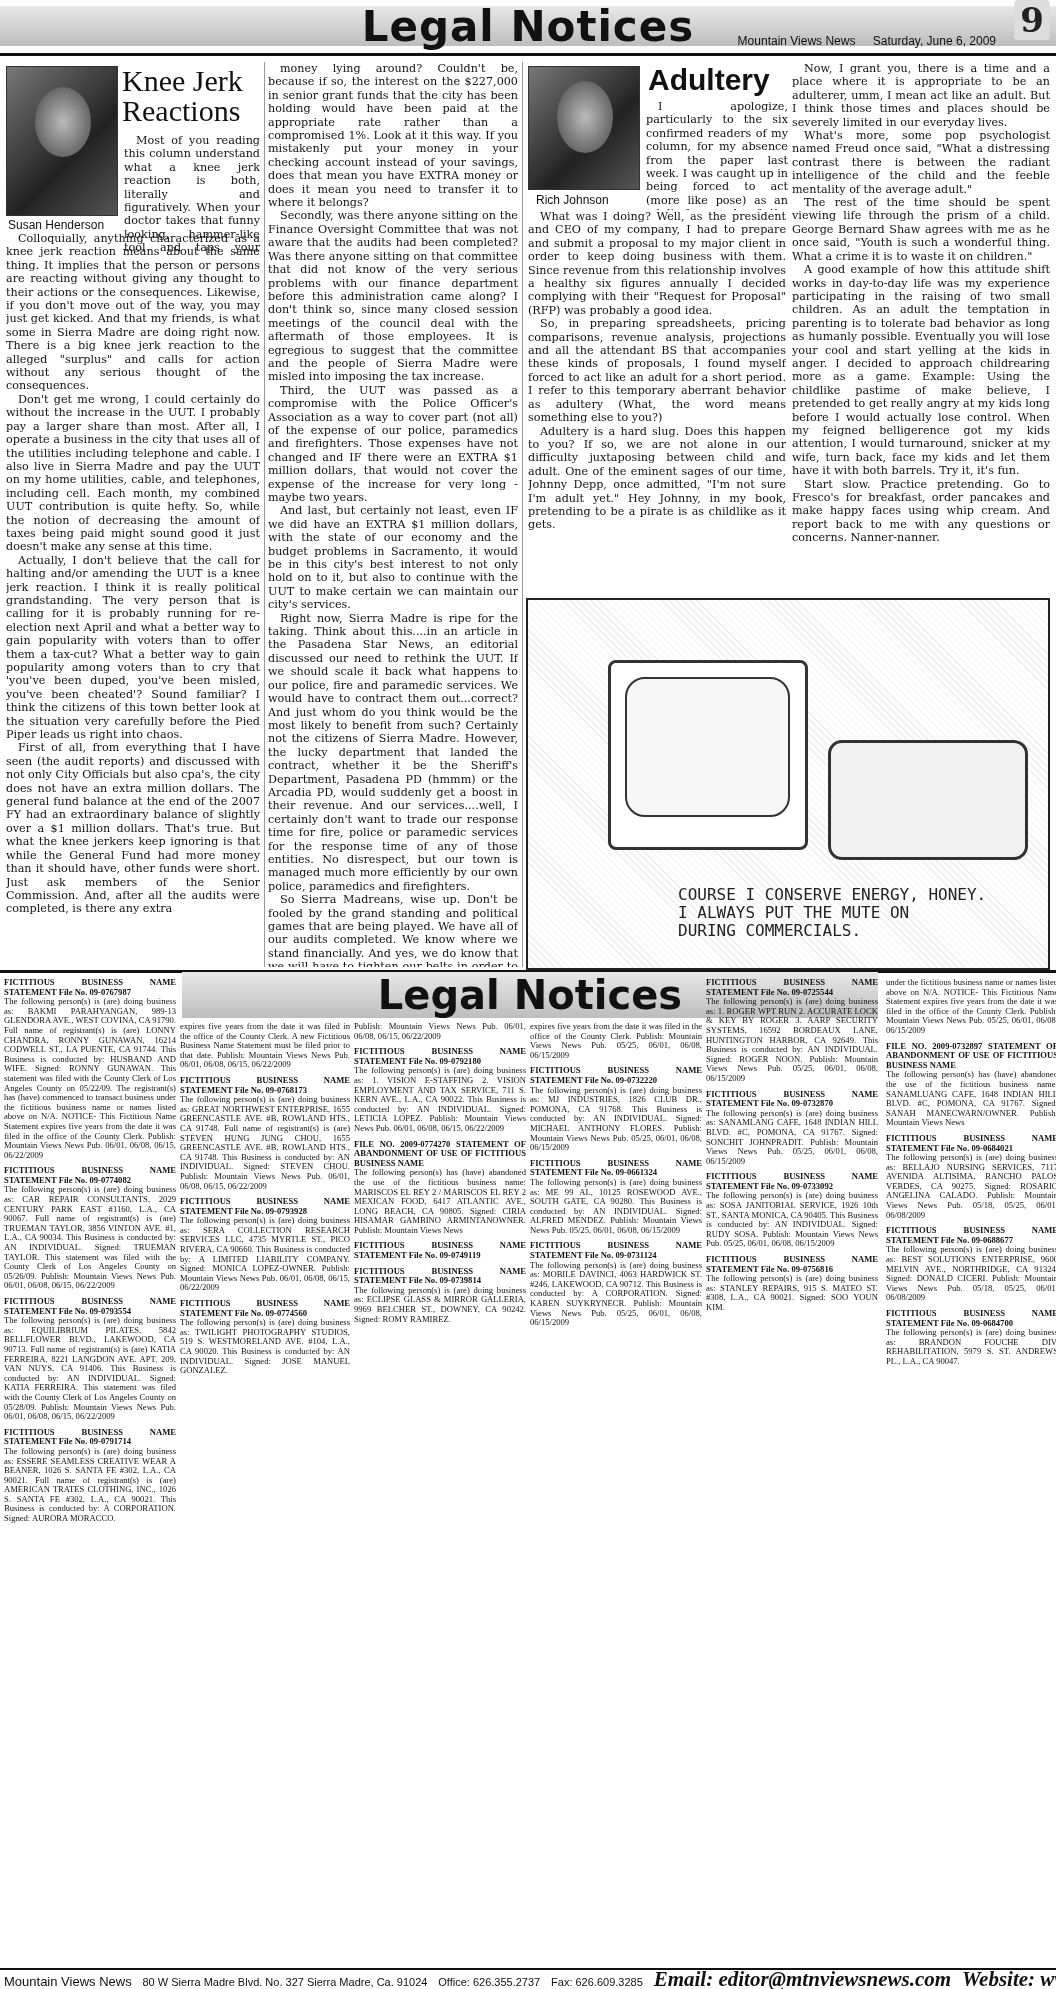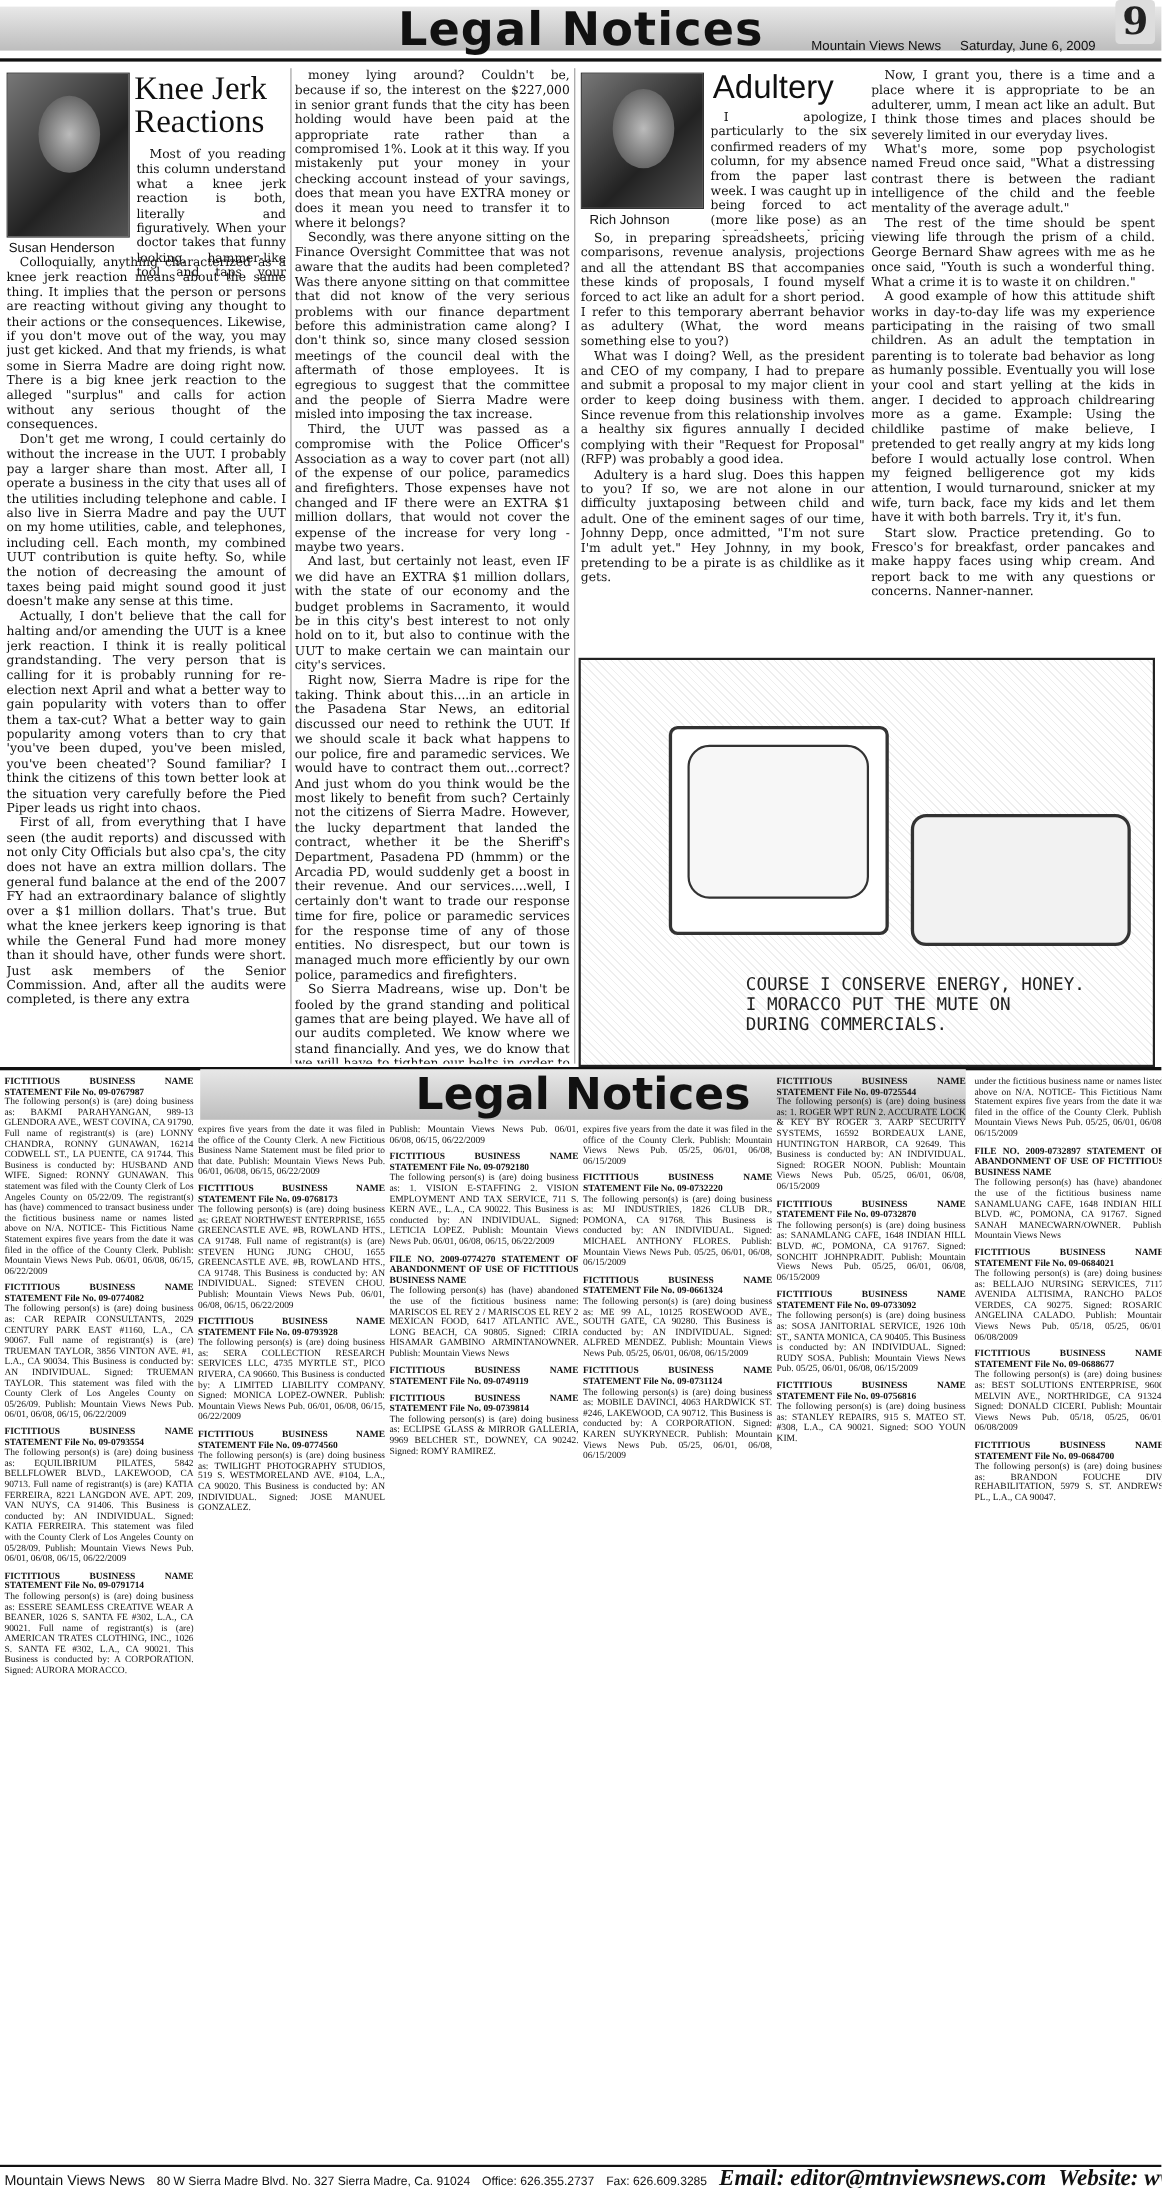--- a/index.html
+++ b/index.html
@@ -9,21 +9,21 @@
   .masthead .title{position:absolute;left:0;width:1056px;top:2px;text-align:center;font-family:"DejaVu Sans","Liberation Sans",sans-serif;font-weight:bold;font-size:42px;letter-spacing:1px;color:#111}
   .masthead .pageno{position:absolute;right:6px;top:0;font-family:"DejaVu Serif",serif;font-size:34px;font-weight:bold;color:#222;background:#ddd;padding:0 6px;border-radius:4px}
   .masthead .dateline{position:absolute;right:60px;top:34px;font-family:"Liberation Sans",sans-serif;font-size:12px;color:#111}
   .masthead .dateline span{margin-left:14px}
   .col{position:absolute;font-size:11.2px;line-height:13.4px;text-align:justify;overflow:hidden}
   .col p{text-indent:12px;margin:0}
   .byline{font-family:"Liberation Sans",sans-serif;font-size:12px}
   .photo{background:linear-gradient(135deg,#777,#222 60%,#555);border:1px solid #333;position:relative}
   .photo .face{position:absolute;border-radius:50%;background:radial-gradient(#bbb,#444)}
   .article-title{font-family:"Liberation Serif",serif;font-size:30px;line-height:30px}
-  .article-title2{font-family:"Liberation Sans",sans-serif;font-size:30px;font-weight:normal;line-height:32px}
+  .article-title2{font-family:"Liberation Sans",sans-serif;font-size:30px;font-weight:bold;line-height:32px}
   .cartoon{position:absolute;left:526px;top:598px;width:524px;height:372px;border:2px solid #222;background:
      repeating-linear-gradient(45deg,#fff 0 4px,#eee 4px 5px)}
   .cartoon .caption{position:absolute;left:150px;bottom:28px;font-family:"DejaVu Sans Mono",monospace;font-size:16px;line-height:18px;color:#222}
   .cartoon .tv{position:absolute;left:80px;top:60px;width:200px;height:190px;border:3px solid #333;background:#fff;border-radius:8px}
   .cartoon .tv .screen{position:absolute;left:14px;top:14px;width:165px;height:140px;border:2px solid #333;border-radius:20px;background:#f7f7f7}
   .cartoon .couch{position:absolute;left:300px;top:140px;width:200px;height:120px;border:3px solid #333;border-radius:14px;background:#f2f2f2}
   .divider-h{position:absolute;left:0;height:3px;background:#111;width:1056px}
   .legal-band{position:absolute;left:182px;top:972px;width:696px;height:46px;background:linear-gradient(#e8e8e8,#bdbdbd);text-align:center;font-family:"DejaVu Sans","Liberation Sans",sans-serif;font-weight:bold;font-size:40px;line-height:46px}
   .notice{position:absolute;font-family:"Liberation Serif",serif;font-size:8.6px;line-height:9.6px;text-align:justify;overflow:hidden}
   .notice .n{margin-bottom:6px}
@@ -79,41 +79,41 @@
 <section>
   <div class="photo" style="position:absolute;left:528px;top:66px;width:112px;height:124px;">
     <div class="face" style="left:28px;top:14px;width:56px;height:72px;"></div>
   </div>
   <div class="byline" style="position:absolute;left:536px;top:193px;">Rich Johnson</div>
   <div class="article-title2" style="position:absolute;left:648px;top:64px;">Adultery</div>
   <div class="col" style="left:646px;top:100px;width:142px;height:110px;">
     <p>I apologize, particularly to the six confirmed readers of my column, for my absence from the paper last week. I was caught up in being forced to act (more like pose) as an adult for much of the last few weeks and I am exhausted.</p>
   </div>
   <div class="col" style="left:528px;top:210px;width:258px;height:382px;">
+    <p>What was I doing? Well, as the president and CEO of my company, I had to prepare and submit a proposal to my major client in order to keep doing business with them. Since revenue from this relationship involves a healthy six figures annually I decided complying with their "Request for Proposal" (RFP) was probably a good idea.</p>
     <p>So, in preparing spreadsheets, pricing comparisons, revenue analysis, projections and all the attendant BS that accompanies these kinds of proposals, I found myself forced to act like an adult for a short period. I refer to this temporary aberrant behavior as adultery (What, the word means something else to you?)</p>
-    <p>What was I doing? Well, as the president and CEO of my company, I had to prepare and submit a proposal to my major client in order to keep doing business with them. Since revenue from this relationship involves a healthy six figures annually I decided complying with their "Request for Proposal" (RFP) was probably a good idea.</p>
     <p>Adultery is a hard slug. Does this happen to you? If so, we are not alone in our difficulty juxtaposing between child and adult. One of the eminent sages of our time, Johnny Depp, once admitted, "I'm not sure I'm adult yet." Hey Johnny, in my book, pretending to be a pirate is as childlike as it gets.</p>
   </div>
   <div class="col" style="left:792px;top:62px;width:258px;height:532px;">
     <p>Now, I grant you, there is a time and a place where it is appropriate to be an adulterer, umm, I mean act like an adult. But I think those times and places should be severely limited in our everyday lives.</p>
     <p>What's more, some pop psychologist named Freud once said, "What a distressing contrast there is between the radiant intelligence of the child and the feeble mentality of the average adult."</p>
     <p>The rest of the time should be spent viewing life through the prism of a child. George Bernard Shaw agrees with me as he once said, "Youth is such a wonderful thing. What a crime it is to waste it on children."</p>
     <p>A good example of how this attitude shift works in day-to-day life was my experience participating in the raising of two small children. As an adult the temptation in parenting is to tolerate bad behavior as long as humanly possible. Eventually you will lose your cool and start yelling at the kids in anger. I decided to approach childrearing more as a game. Example: Using the childlike pastime of make believe, I pretended to get really angry at my kids long before I would actually lose control. When my feigned belligerence got my kids attention, I would turnaround, snicker at my wife, turn back, face my kids and let them have it with both barrels. Try it, it's fun.</p>
     <p>Start slow. Practice pretending. Go to Fresco's for breakfast, order pancakes and make happy faces using whip cream. And report back to me with any questions or concerns. Nanner-nanner.</p>
   </div>
 </section>
 
 <figure class="cartoon">
   <div class="tv">
       <div class="screen"></div>
     </div>
   <div class="couch"></div>
   <div class="caption">
     <div>COURSE I CONSERVE ENERGY, HONEY.</div>
-    <div>I MORACCO PUT THE MUTE ON</div>
+    <div>I ALWAYS PUT THE MUTE ON</div>
     <div>DURING COMMERCIALS.</div>
   </div>
 </figure>
 
 <div class="divider-h" style="top:970px;"></div>
 
 <div class="legal-band">Legal Notices</div>
 
 <section>
   <div class="notice" style="left:4px;top:978px;width:172px;height:986px;">

